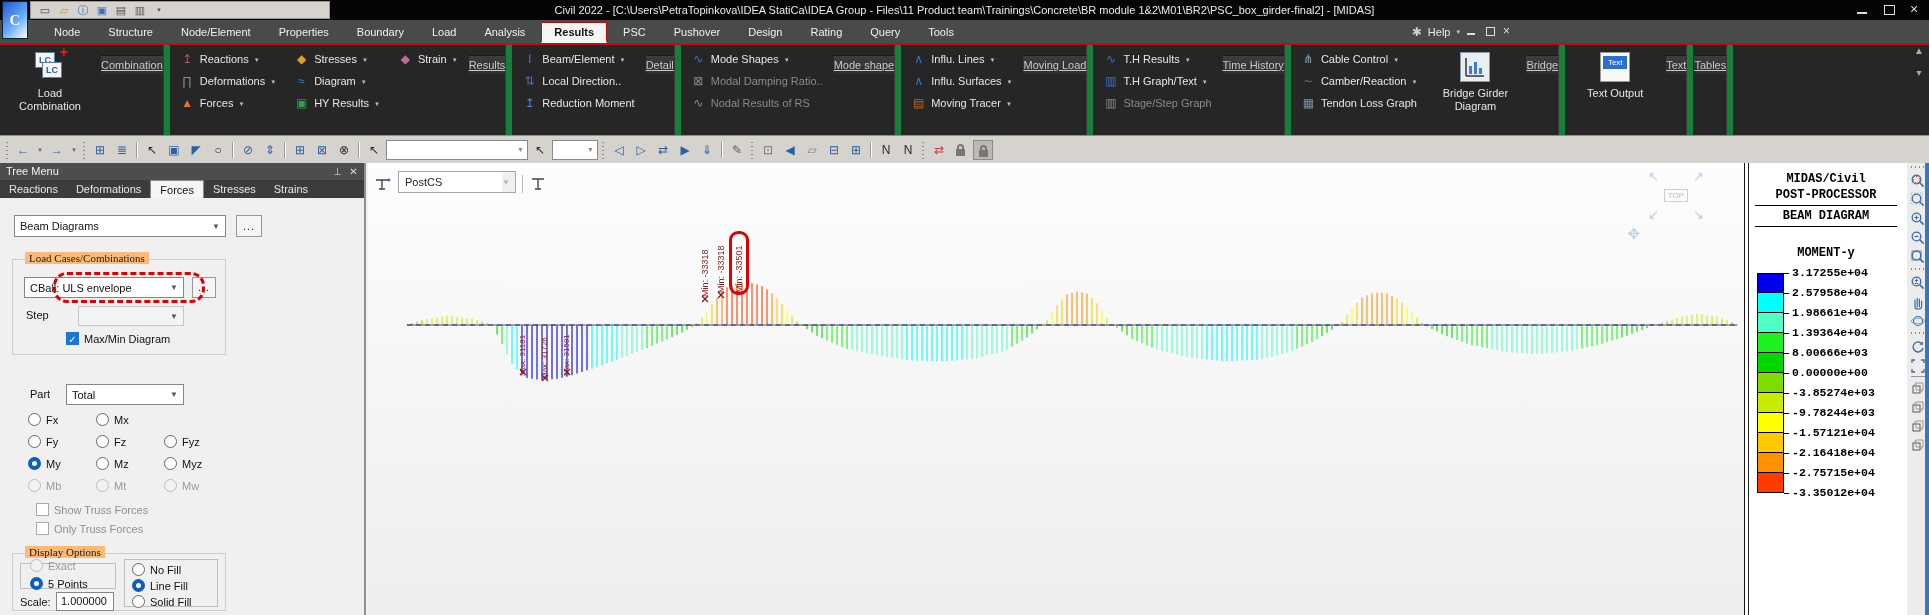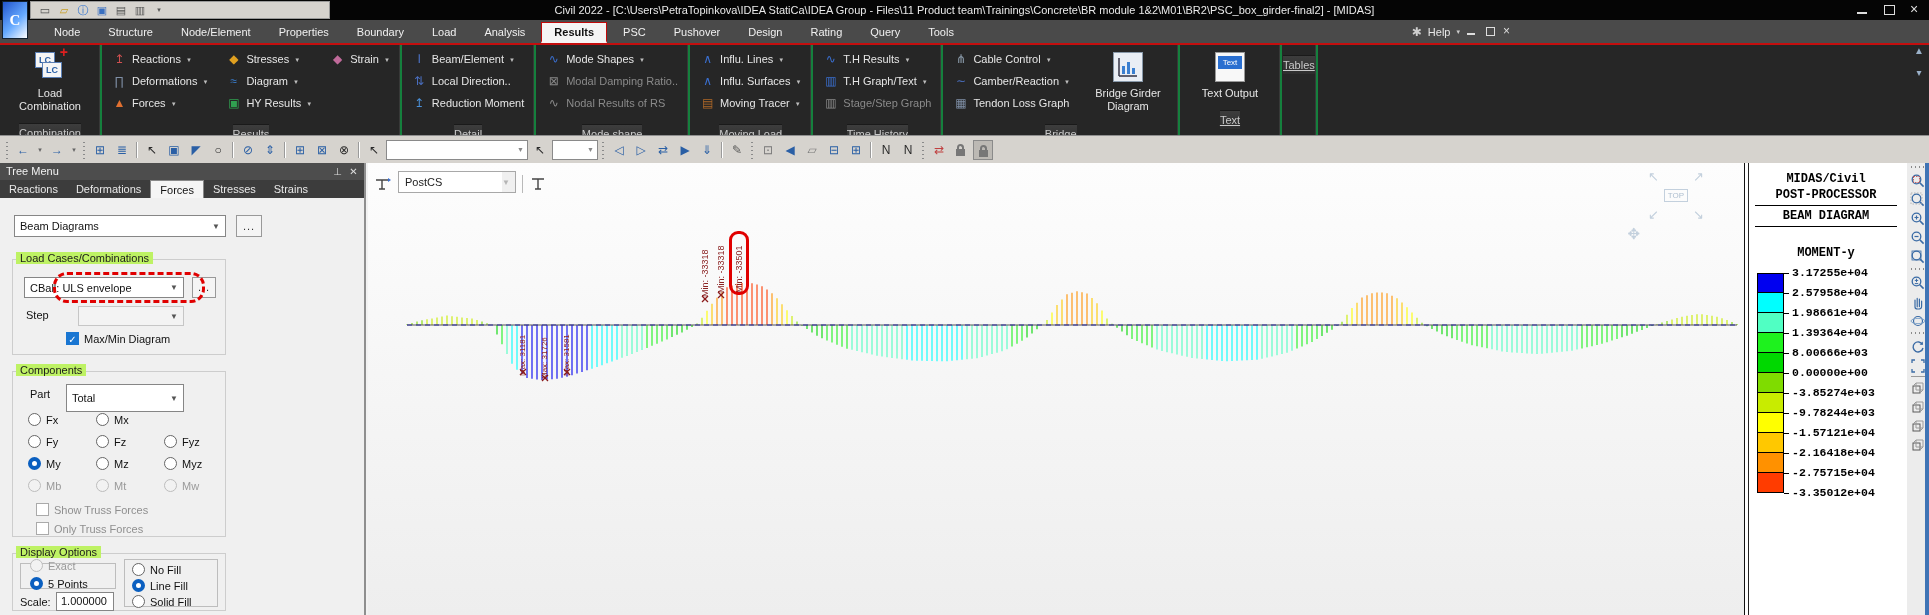--- a/index.html
+++ b/index.html
@@ -33,21 +33,21 @@
   #menu-right { position:absolute; right:415px; top:0; height:23px; display:flex; align-items:center; gap:6px; color:#e8e8e8; }
   .gear { color:#cfcfcf; font-size:12px; }
   .mdibtn { width:12px; height:11px; position:relative; }
   .mdibtn.m::after{content:"";position:absolute;left:1px;bottom:2px;width:8px;height:2px;background:#ddd;}
   .mdibtn.r::after{content:"";position:absolute;left:2px;top:1px;width:7px;height:7px;border:1px solid #ddd;}
   .mdibtn.x::after{content:"\00d7";color:#ddd;font-size:12px;position:absolute;left:1px;top:-2px;}
 
   
   #ribbon { position:absolute; left:0; top:43px; width:1929px; height:92px; background:#262626;
             border-top:2px solid #c40e0e; display:flex; }
-  .rgroup { display:flex; flex-direction:column; border-right:2px solid #15803d; box-shadow:inset -1px 0 0 #383838;align-items:center; }
+  .rgroup { display:flex; border-right:6px solid #15803d; box-shadow:inset -1px 0 0 #383838; }
   .rgroup-content { flex:1; display:flex; padding:3px 8px 0 8px; gap:14px; }
   .rgroup-strip { height:19px; background:linear-gradient(#3d3d3d,#2d2d2d); color:#c9c9c9;
                   text-align:center; line-height:18px; font-size:11px; border-top:1px solid #1a1a1a; margin:10px 1px;text-decoration:underline; }
   .rcol { display:flex; flex-direction:column; justify-content:flex-start; }
   .ritem { display:flex; align-items:center; height:22px; color:#e6e6e6; white-space:nowrap; gap:5px; padding:0 2px; }
   .ritem.disabled { color:#8a8a8a; }
   .ric { width:15px; text-align:center; font-size:12px; }
   .rdd { font-size:6px; color:#bdbdbd; padding-top:2px; }
   .rbig { display:flex; flex-direction:column; align-items:center; justify-content:flex-start;
           color:#e6e6e6; padding:2px 6px 0 6px; text-align:center; line-height:13px; }
@@ -92,21 +92,21 @@
   #tp-tabs { position:absolute; left:0; top:17px; right:0; height:18px; background:#3c3c3c; display:flex; }
   .tp-tab { color:#e8e8e8; padding:2px 9px; line-height:14px; white-space:nowrap; }
   .tp-tab.active { background:#f5f5f5; color:#111; border:1px solid #888; border-bottom:none; }
   .combo { background:#fff; border:1px solid #868686; position:absolute; display:flex; align-items:center;
            padding-left:5px; color:#111; }
   .combo .arrow { margin-left:auto; color:#555; font-size:8px; padding-right:5px; }
   .combo.disabled { background:#f3f3f3; border-color:#c6c6c6; color:#999; }
   .dotsbtn { position:absolute; background:#f5f5f5; border:1px solid #999; text-align:center; color:#333;
              line-height:14px; letter-spacing:1px; }
   .gbox { position:absolute; border:1px solid #cdcdcd; }
-  .gtitle { position:absolute; top:-8px; left:3px; background:#bef264; padding:0 4px; color:#1a1a1a; }
+  .gtitle { position:absolute; top:-8px; left:12px; background:#fdba74; padding:0 4px; color:#1a1a1a;font-family:Liberation Serif, serif; }
   .radio { position:absolute; display:flex; align-items:center; gap:5px; color:#111; }
   .rdot { width:13px; height:13px; border-radius:50%; border:1px solid #666; background:#fff; flex:0 0 13px; }
   .radio.sel .rdot { border:4px solid #0a5fc0; }
   .radio.dis { color:#9a9a9a; } .radio.dis .rdot { border-color:#bdbdbd; background:#f2f2f2; }
   .check { position:absolute; display:flex; align-items:center; gap:5px; color:#111; }
   .cbox { width:13px; height:13px; border:1px solid #666; background:#fff; flex:0 0 13px; text-align:center; }
   .check.on .cbox { background:#1976d2; border-color:#1976d2; color:#fff; font-size:10px; line-height:13px; }
   .check.dim { color:#8f8f8f; } .check.dim .cbox { border-color:#aaa; }
   .scaleinput { position:absolute; background:#fff; border:1px solid #868686; overflow:hidden;
                 white-space:nowrap; padding:2px 0 0 4px; color:#111; }
@@ -488,25 +488,22 @@
     <div id="combo-annotation"></div>
     <span style="position:absolute; left:26px; top:146px; color:#111">Step</span>
     <div class="combo disabled" style="left:78px; top:143px; width:106px; height:20px">
       <span class="arrow">▼</span>
     </div>
     <div class="check on" style="left:66px; top:169px">
       <span class="cbox">✓</span>
       <span>Max/Min Diagram</span>
     </div>
 
-    <div class="gbox" style="left:12px; top:208px; width:214px; height:166px">
-      <span class="gtitle">Components</span>
-    </div>
     <span style="position:absolute; left:30px; top:225px; color:#111">Part</span>
-    <div class="combo" style="left:66px; top:221px; width:118px; height:28px">
+    <div class="combo" style="left:66px; top:221px; width:118px; height:21px">
       <span>Total</span>
       <span class="arrow">▼</span>
     </div>
     <div id="radio-grid">
         <div class="radio" style="left: 28px; top: 250px; position: absolute;">
           <span class="rdot"></span>
           <span>Fx</span>
         </div>
         <div class="radio" style="left: 96px; top: 250px; position: absolute;">
           <span class="rdot"></span>

